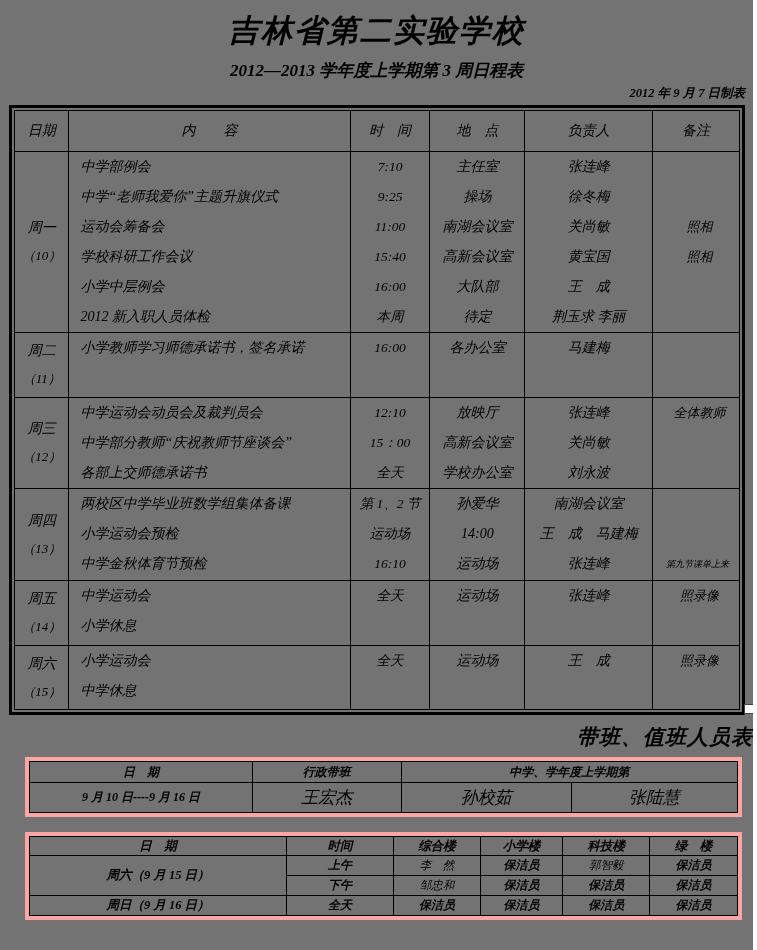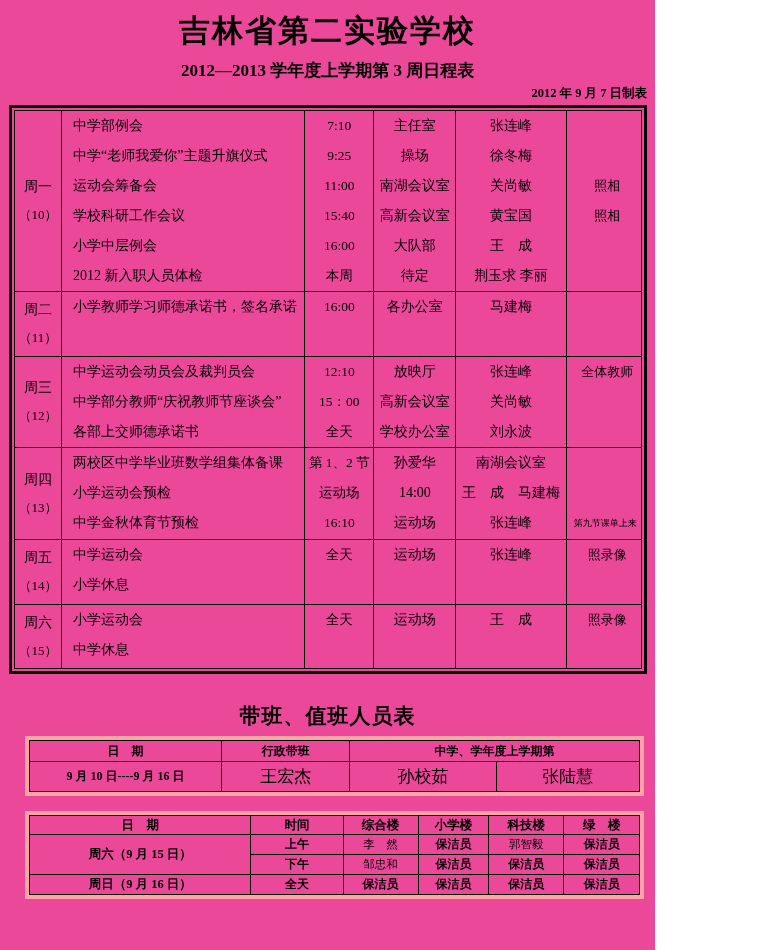--- a/index.html
+++ b/index.html
@@ -1,38 +1,38 @@
 <!DOCTYPE html>
 <html><head>
 <meta charset="utf-8">
 <style>
   html,body{margin:0;padding:0;background:#fff;}
   body{width:757px;color:#000;font-family:"Liberation Serif","DejaVu Serif",serif;}
-  .page{position:relative;width:655px;height:950px;background:#ec4899;overflow:hidden;}
+  .page{position:relative;width:753px;height:950px;background:#737373;overflow:hidden;font-style:italic;}
   .title{margin:10px 0 0;text-align:center;font-size:31px;font-weight:bold;letter-spacing:2px;}
   .subtitle{margin-top:7px;text-align:center;font-size:17px;font-weight:bold;}
   .made{margin-top:3px;text-align:right;padding-right:8px;font-size:12.5px;font-weight:bold;}
 
   .dbl{border:3px solid #000;padding:2px;margin:3px 8px 0 9px;}
   table{border-collapse:collapse;width:100%;table-layout:fixed;}
   table,th,td{border:1px solid #000;}
   th,td{padding:0;font-weight:normal;font-size:14px;vertical-align:top;text-align:center;}
 
   .main th{height:40px;vertical-align:middle;font-size:14px;}
   .line{height:30px;line-height:30px;overflow:hidden;white-space:nowrap;}
   .c-day{vertical-align:middle;}
   .c-day .dnum{margin-top:10px;font-size:13px;}
   .c-content .line{text-align:left;padding-left:11px;}
   .c-time .line{font-size:13.5px;}
   .c-note .line{text-align:center;padding-left:7px;font-size:13px;}
   .c-note .line.sm{font-size:9px;padding-left:3px;letter-spacing:0;}
 
   .handle{position:absolute;left:744px;top:704px;width:8px;height:8px;border:1px solid #444;background:#fff;}
 
-  .sec-title{margin-top:28px;text-align:center;font-size:21px;font-weight:bold;letter-spacing:1px;}
+  .sec-title{margin-top:8px;text-align:right;font-size:21px;font-weight:bold;letter-spacing:1px;}
   .dbl2{border:4px solid #fca5a5;padding:0;margin:6px 11px 0 25px;}
   .duty th{height:20px;vertical-align:middle;font-size:12px;font-weight:bold;}
   .duty td{height:29px;vertical-align:middle;}
   .duty .range{font-size:12px;font-weight:bold;}
   .duty .big{font-size:17px;}
 
   .cleanwrap{margin-top:15px;}
   .clean th{height:18px;vertical-align:middle;font-size:12.5px;font-weight:bold;}
   .clean td{height:19px;vertical-align:middle;font-size:12px;font-weight:bold;}
   .clean td.name{font-weight:normal;font-size:11.5px;}
@@ -51,20 +51,28 @@
     <table class="main">
       <colgroup>
         <col style="width:7.5%">
           <col style="width:38.8%">
           <col style="width:11%">
         <col style="width:13.1%">
           <col style="width:17.6%">
           <col style="width:12%">
       </colgroup>
       <tbody>
+          <tr>
+        <th>日期</th>
+        <th>内　　容</th>
+        <th>时　间</th>
+        <th>地　点</th>
+        <th>负责人</th>
+        <th>备注</th>
+      </tr>
 
       <tr style="height:181px;">
         <td class="c-day">
           <div>周一</div>
           <div class="dnum">（10）</div>
         </td>
         <td class="c-content">
           <div class="line">中学部例会</div>
           <div class="line">中学“老师我爱你”主题升旗仪式</div>
           <div class="line">运动会筹备会</div>

